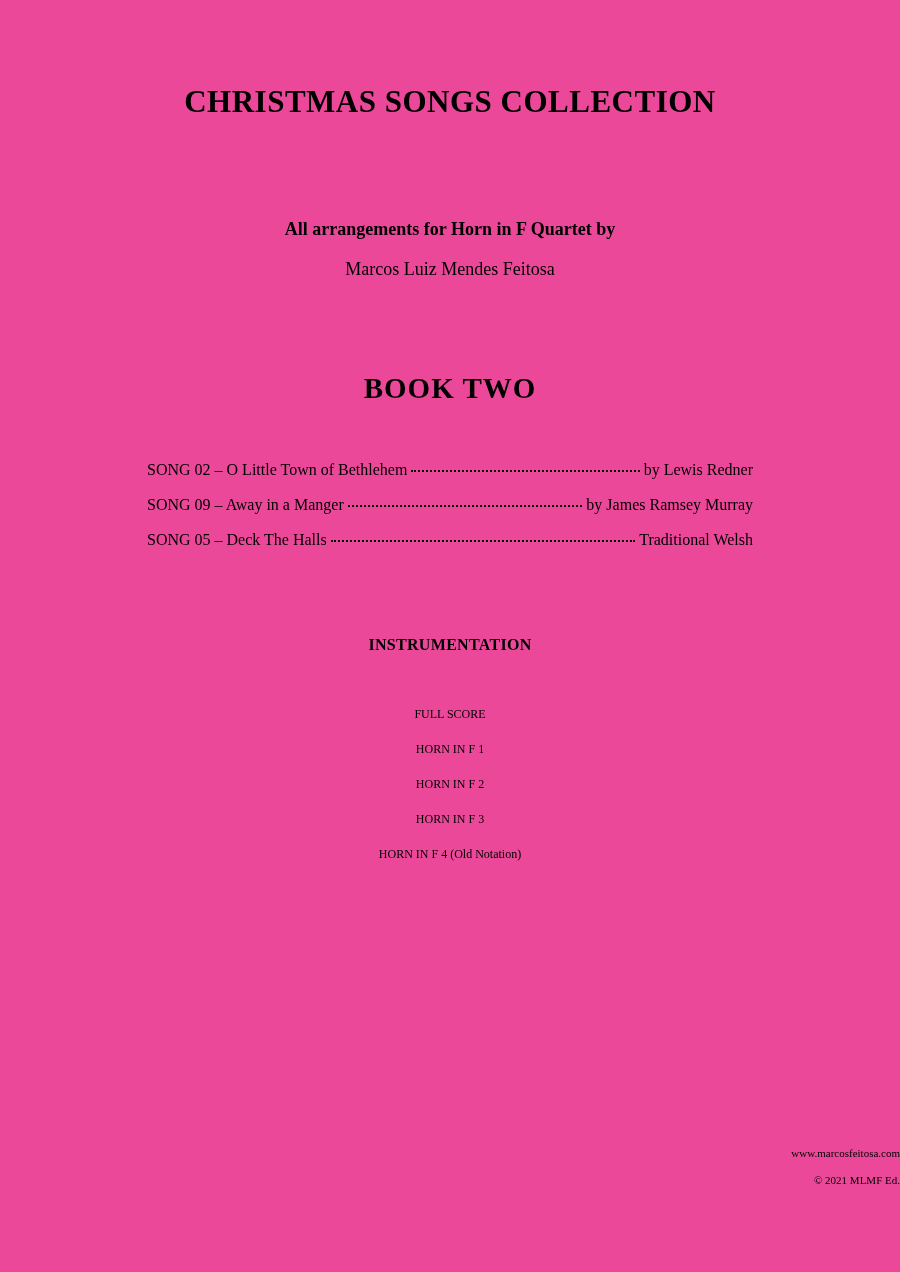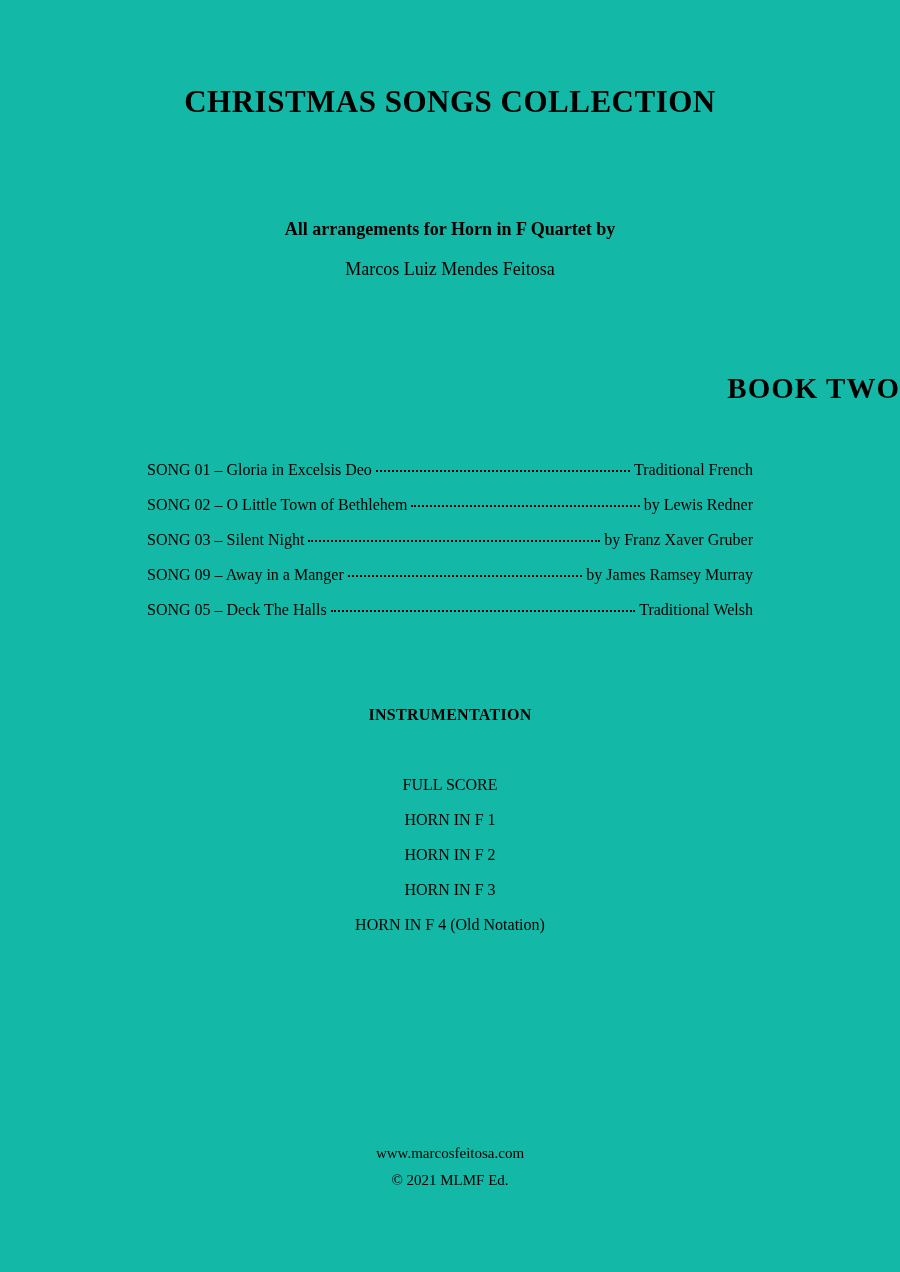--- a/index.html
+++ b/index.html
@@ -5,21 +5,21 @@
   html, body {
     margin: 0;
     padding: 0;
     background: #ffffff;
   }
   .page {
     position: relative;
     width: 900px;
     height: 1272px;
     margin: 0 auto;
-    background: #14b8a6;
+    background: #ec4899;
     color: #000000;
     font-family: "Liberation Serif", "DejaVu Serif", serif;
     overflow: hidden;
   }
   .center { text-align: center; }
 
   .title {
     margin: 0;
     padding-top: 86px;
     font-size: 31px;
@@ -47,21 +47,20 @@
     font-size: 18px;
     line-height: 1.1;
   }
   .book-title {
     margin: 0;
     margin-top: 94px;
     font-size: 29px;
     font-weight: bold;
     letter-spacing: 1px;
     line-height: 1;
-    text-align: right;
   }
   .song-list {
     list-style: none;
     margin: 0 auto;
     margin-top: 58px;
     padding: 0;
     width: 606px;
     font-size: 16px;
   }
   .song-row {
@@ -88,67 +87,58 @@
     font-size: 16px;
     font-weight: bold;
     letter-spacing: 0.3px;
     line-height: 1;
   }
   .instr-list {
     list-style: none;
     margin: 0;
     margin-top: 53px;
     padding: 0;
-    font-size: 16px;
+    font-size: 12px;
   }
   .instr-item {
     line-height: 17px;
     margin-bottom: 18px;
   }
   .instr-item:last-child { margin-bottom: 16px; }
 
   .footer {
     position: absolute;
     left: 0;
     right: 0;
     top: 1140px;
-    font-size: 15px;
+    font-size: 11px;
     line-height: 27px;
+    text-align: right;
   }
   .footer p { margin: 0; }
 </style>
 </head>
 <body>
 
 <div class="page">
 
   <h1 class="title center">CHRISTMAS SONGS COLLECTION</h1>
 
 
   <p class="arranger-heading center">All arrangements for Horn in F Quartet by</p>
 
   <p class="arranger-name center">Marcos Luiz Mendes Feitosa</p>
 
   <h2 class="book-title center">BOOK TWO</h2>
 
   <ul class="song-list">
     <li class="song-row">
-      <span class="song-label">SONG 01 – Gloria in Excelsis Deo</span>
-      <span class="song-leader"></span>
-      <span class="song-credit">Traditional French</span>
-    </li>
-    <li class="song-row">
       <span class="song-label">SONG 02 – O Little Town of Bethlehem</span>
       <span class="song-leader"></span>
       <span class="song-credit">by Lewis Redner</span>
-    </li>
-    <li class="song-row">
-      <span class="song-label">SONG 03 – Silent Night</span>
-      <span class="song-leader"></span>
-      <span class="song-credit">by Franz Xaver Gruber</span>
     </li>
     <li class="song-row">
       <span class="song-label">SONG 09 – Away in a Manger</span>
       <span class="song-leader"></span>
       <span class="song-credit">by James Ramsey Murray</span>
     </li>
     <li class="song-row">
       <span class="song-label">SONG 05 – Deck The Halls</span>
       <span class="song-leader"></span>
       <span class="song-credit">Traditional Welsh</span>

